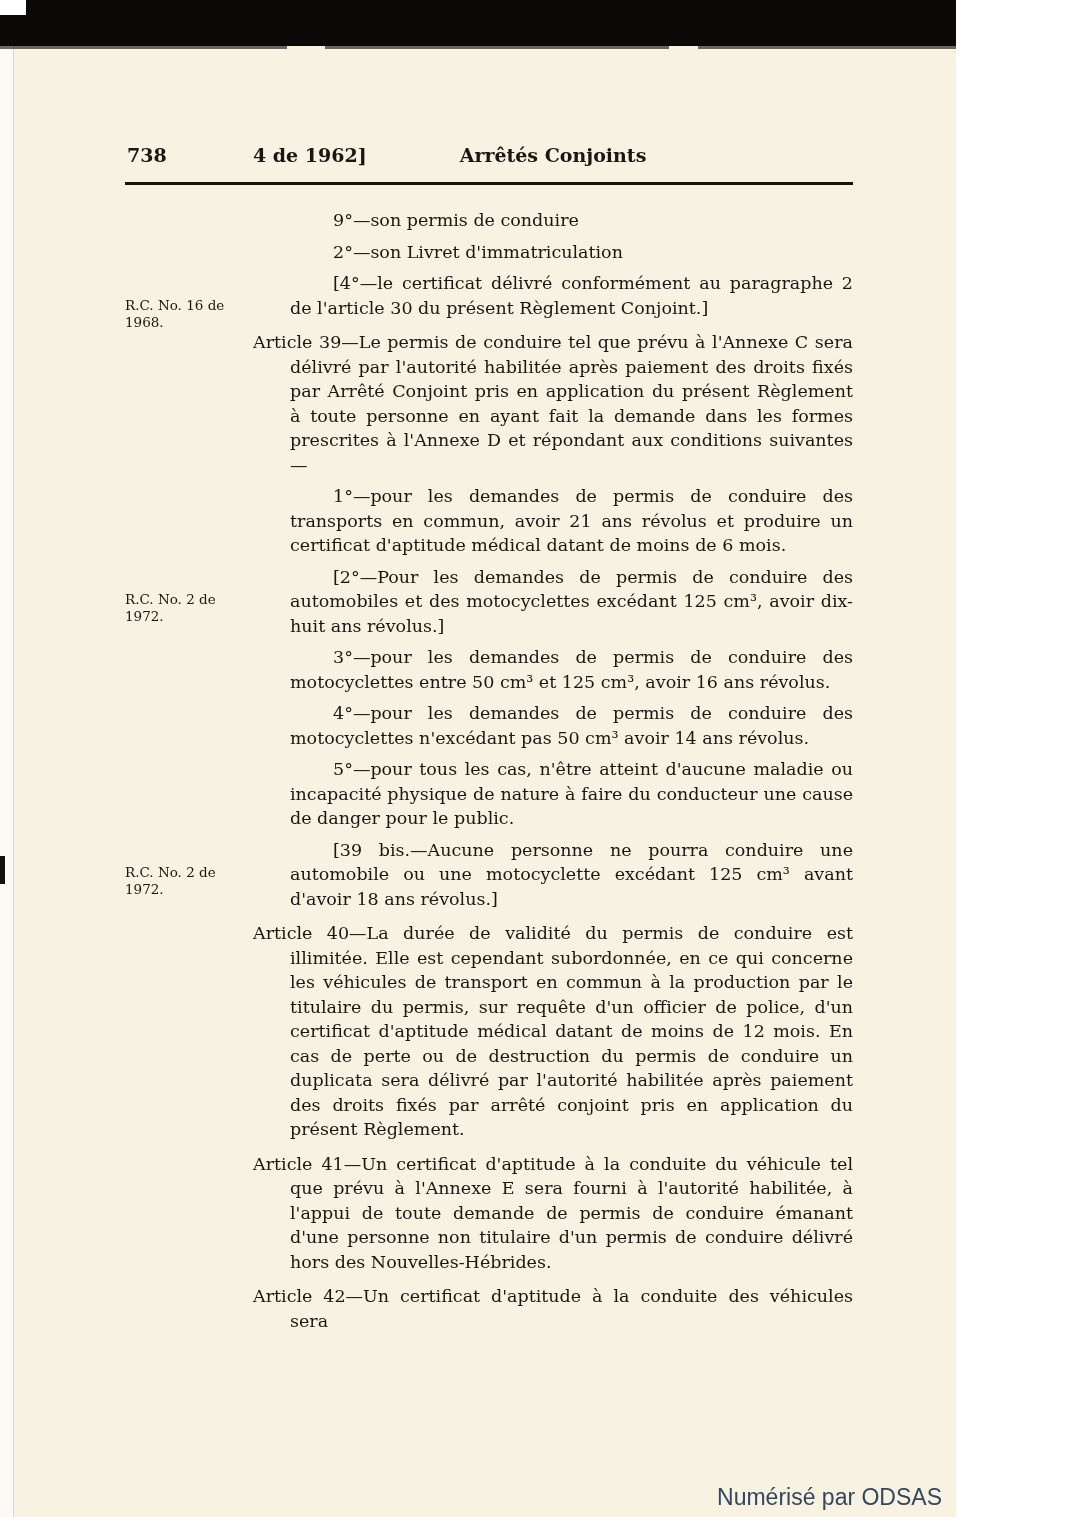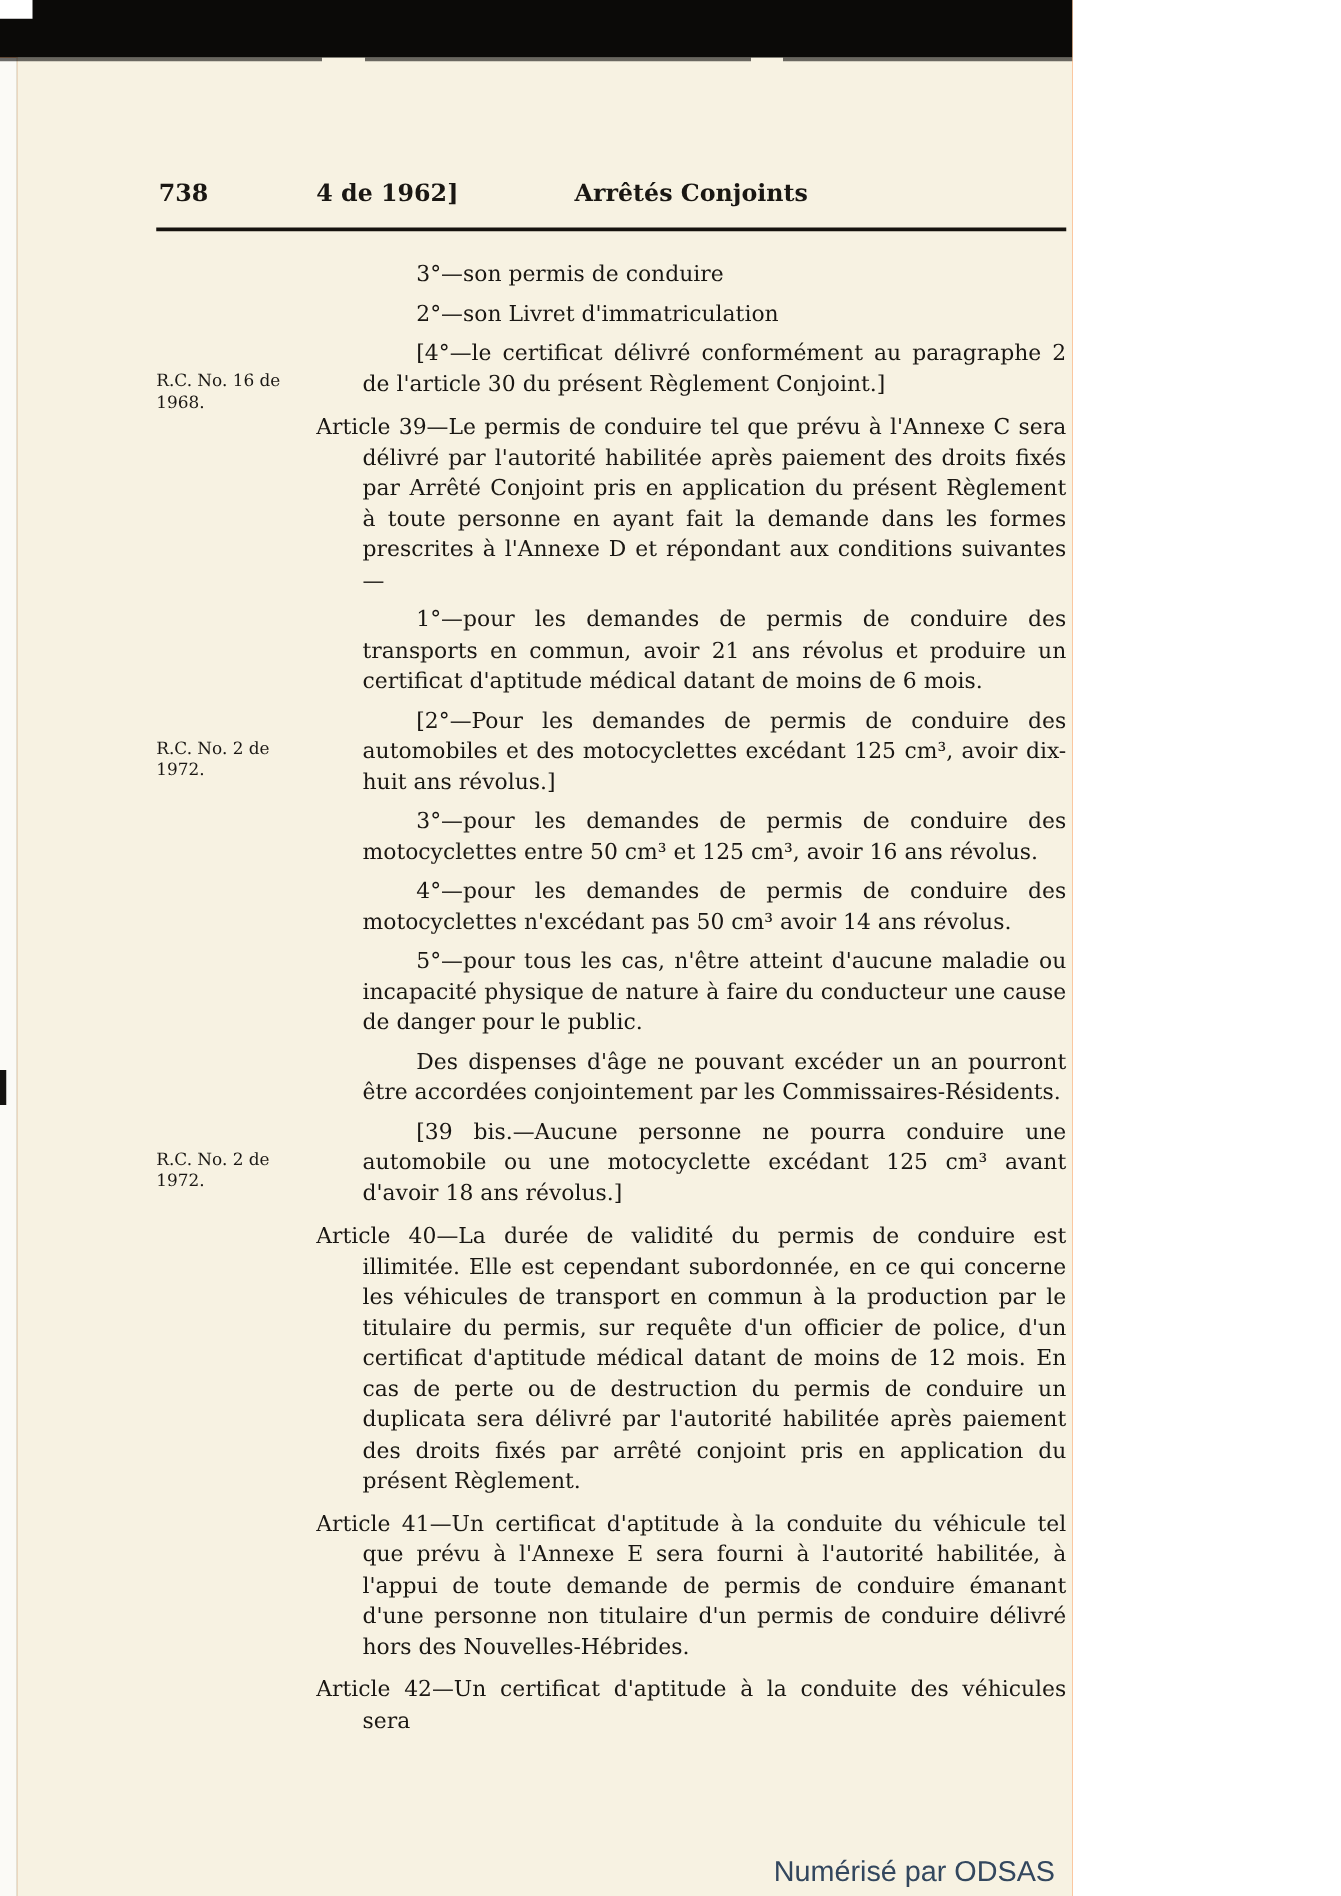--- a/index.html
+++ b/index.html
@@ -1,23 +1,23 @@
 <!DOCTYPE html>
 <html><head>
 <meta charset="utf-8">
 <style>
   * { margin: 0; padding: 0; box-sizing: border-box; }
   html, body { width: 1073px; }
   body { font-family: "DejaVu Serif", serif; background: #ffffff; }
 
   .scan {
     position: relative;
-    width: 858px;
+    width: 956px;
     height: 1517px;
-    background: #f97316;
+    background: #5eead4;
     overflow: hidden;
   }
 
   .paper {
     position: absolute;
     left: 14px; top: 0; right: 0; bottom: 0;
     background: #f7f2e2;
   }
 
   .left-strip {
@@ -136,21 +136,21 @@
       <span class="page-number">738</span>
       <span class="issue-label">4 de 1962]</span>
       <span class="running-title">Arrêtés Conjoints</span>
     </div>
 
     <div class="rule"></div>
 
     <div class="text-block">
 
       <div class="para item">
-        <p class="text">3°—son permis de conduire</p>
+        <p class="text">9°—son permis de conduire</p>
       </div>
 
       <div class="para item">
         <p class="text">2°—son Livret d'immatriculation</p>
       </div>
 
 
       <div class="para item">
         <div class="margin-note">R.C. No. 16 de 1968.</div>
         <p class="text">[4°—le certificat délivré conformément au paragraphe 2 de l'article 30 du présent Règlement Conjoint.]</p>
@@ -174,23 +174,20 @@
       </div>
 
       <div class="para item">
         <p class="text">4°—pour les demandes de permis de conduire des motocyclettes n'excédant pas 50 cm³ avoir 14 ans révolus.</p>
       </div>
 
       <div class="para item">
         <p class="text">5°—pour tous les cas, n'être atteint d'aucune maladie ou incapacité physique de nature à faire du conducteur une cause de danger pour le public.</p>
       </div>
 
-      <div class="para item">
-        <p class="text">Des dispenses d'âge ne pouvant excéder un an pourront être accordées conjointement par les Commissaires-Résidents.</p>
-      </div>
 
       <div class="para item">
         <div class="margin-note">R.C. No. 2 de 1972.</div>
         <p class="text">[39 bis.—Aucune personne ne pourra conduire une automobile ou une motocyclette excédant 125 cm³ avant d'avoir 18 ans révolus.]</p>
       </div>
 
       <div class="para article">
         <p class="text">Article 40—La durée de validité du permis de conduire est illimitée. Elle est cependant subordonnée, en ce qui concerne les véhicules de transport en commun à la production par le titulaire du permis, sur requête d'un officier de police, d'un certificat d'aptitude médical datant de moins de 12 mois. En cas de perte ou de destruction du permis de conduire un duplicata sera délivré par l'autorité habilitée après paiement des droits fixés par arrêté conjoint pris en application du présent Règlement.</p>
       </div>
 

